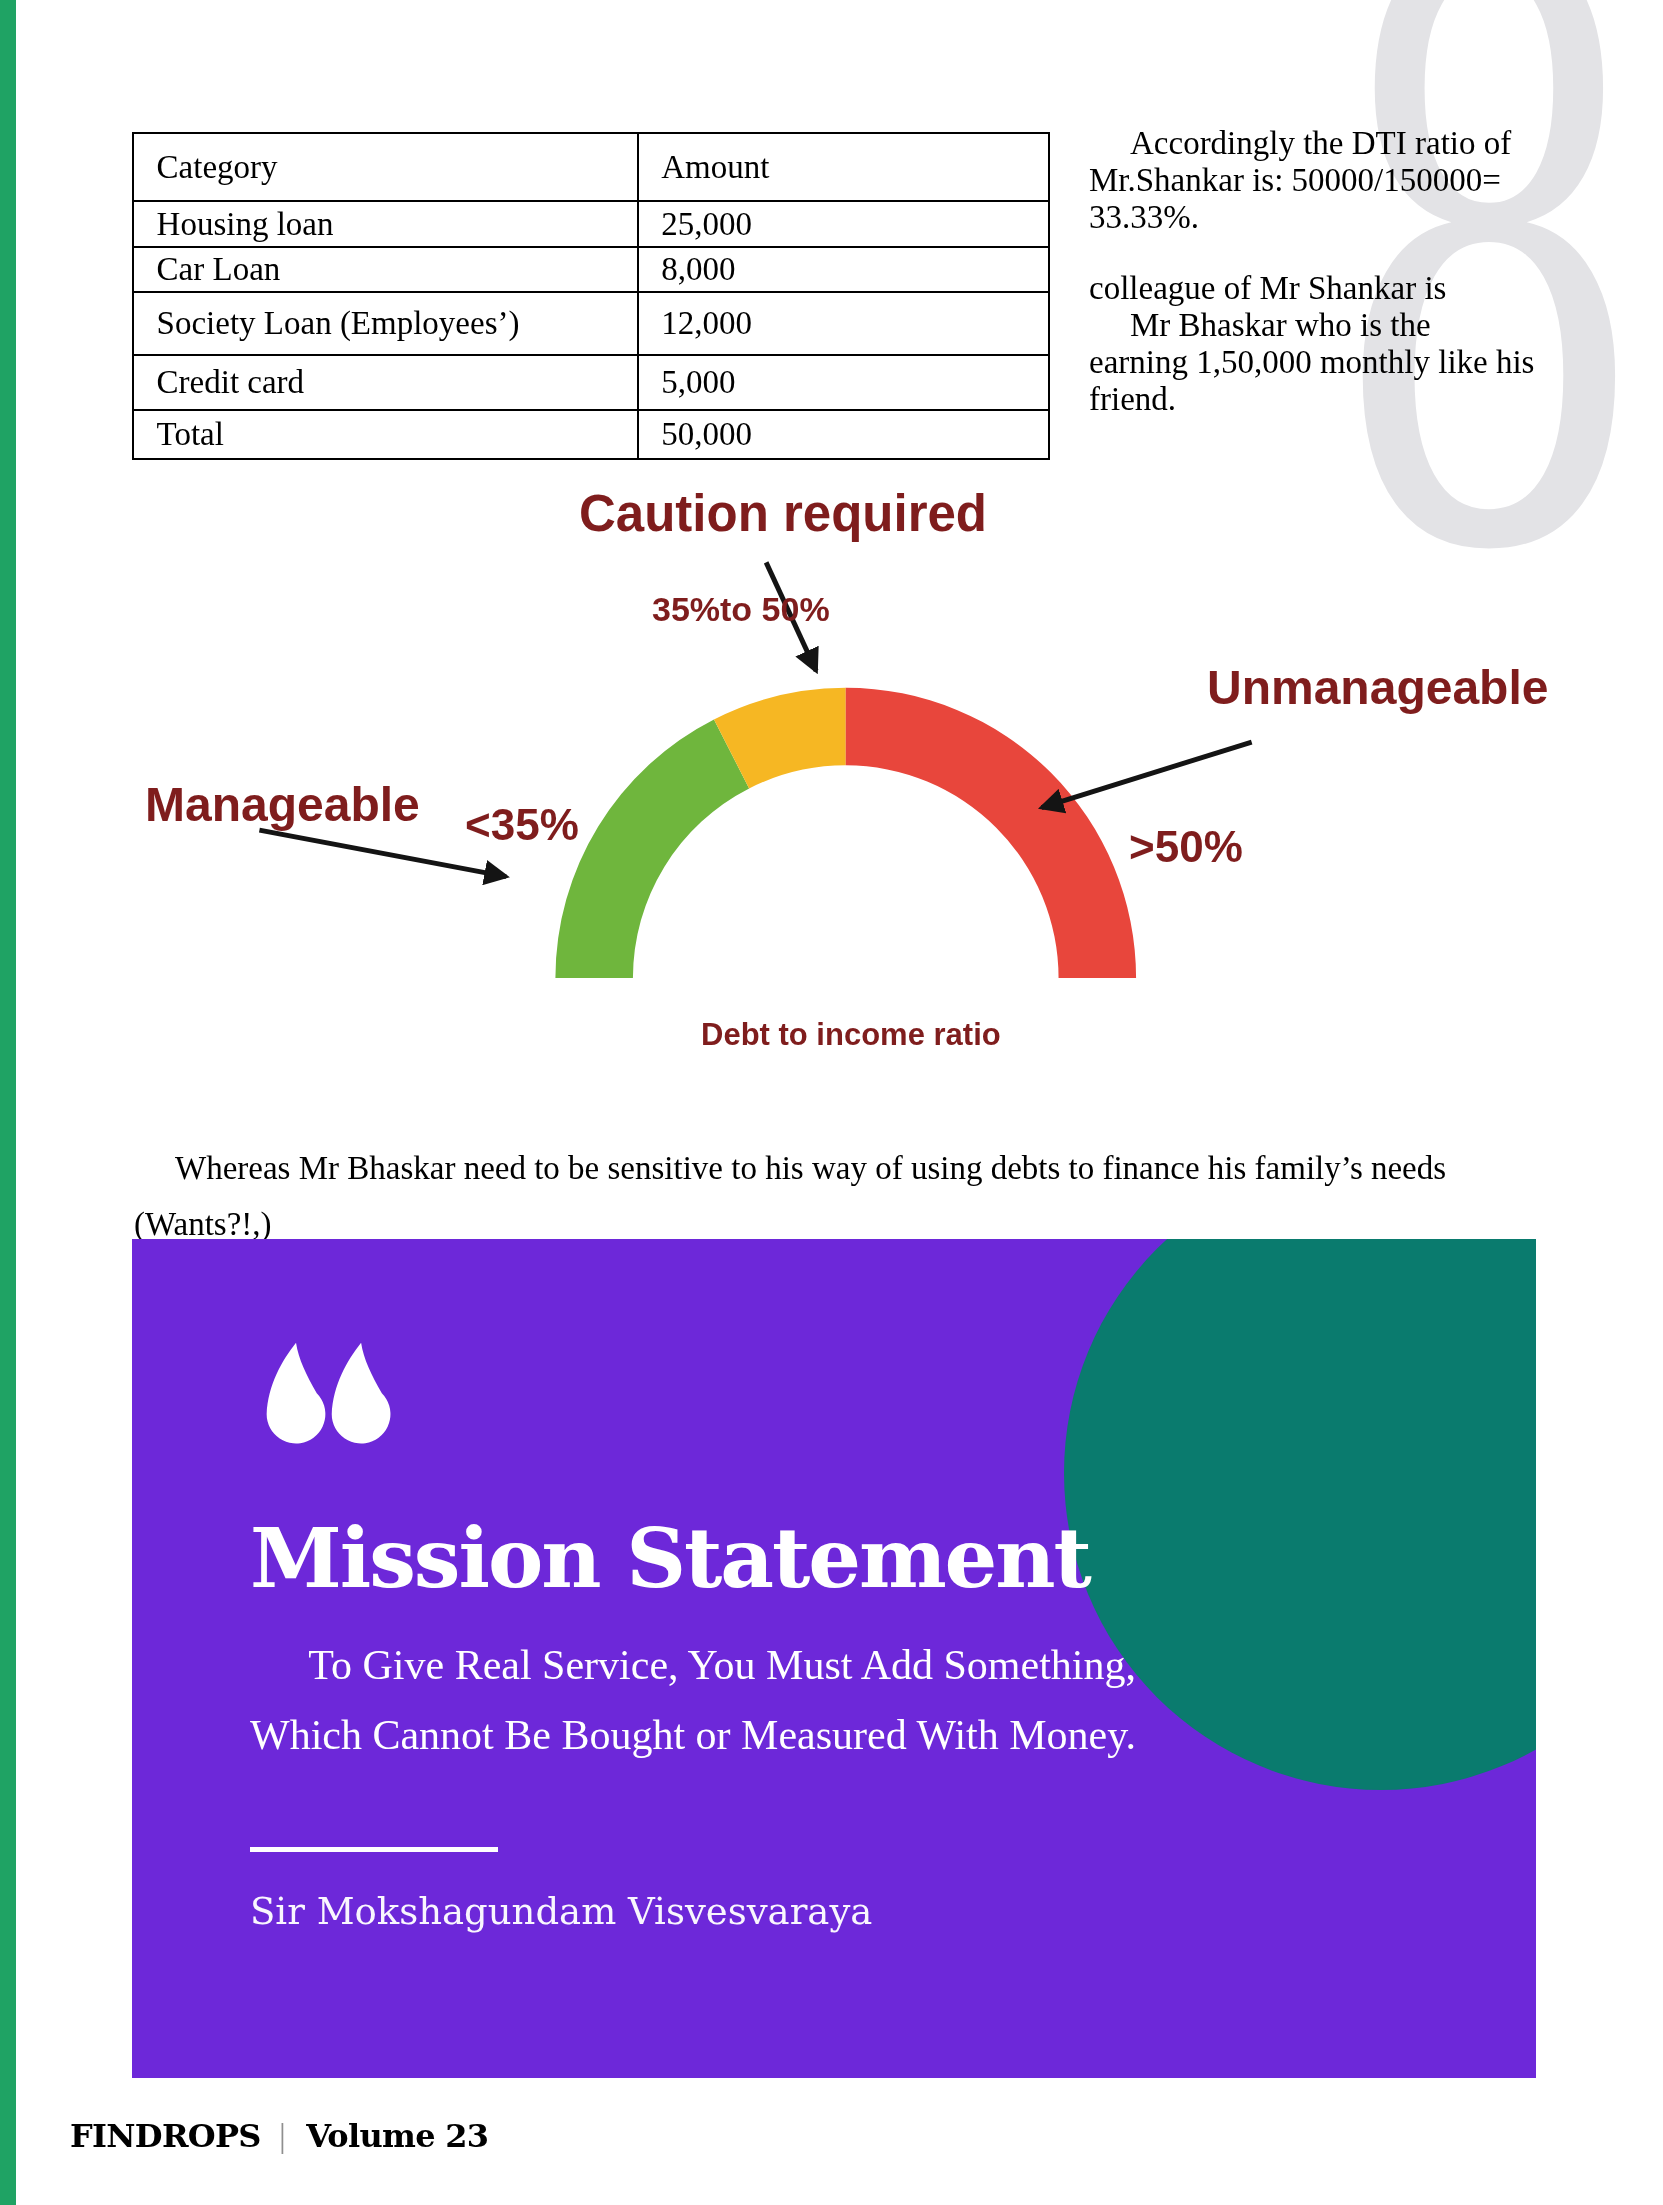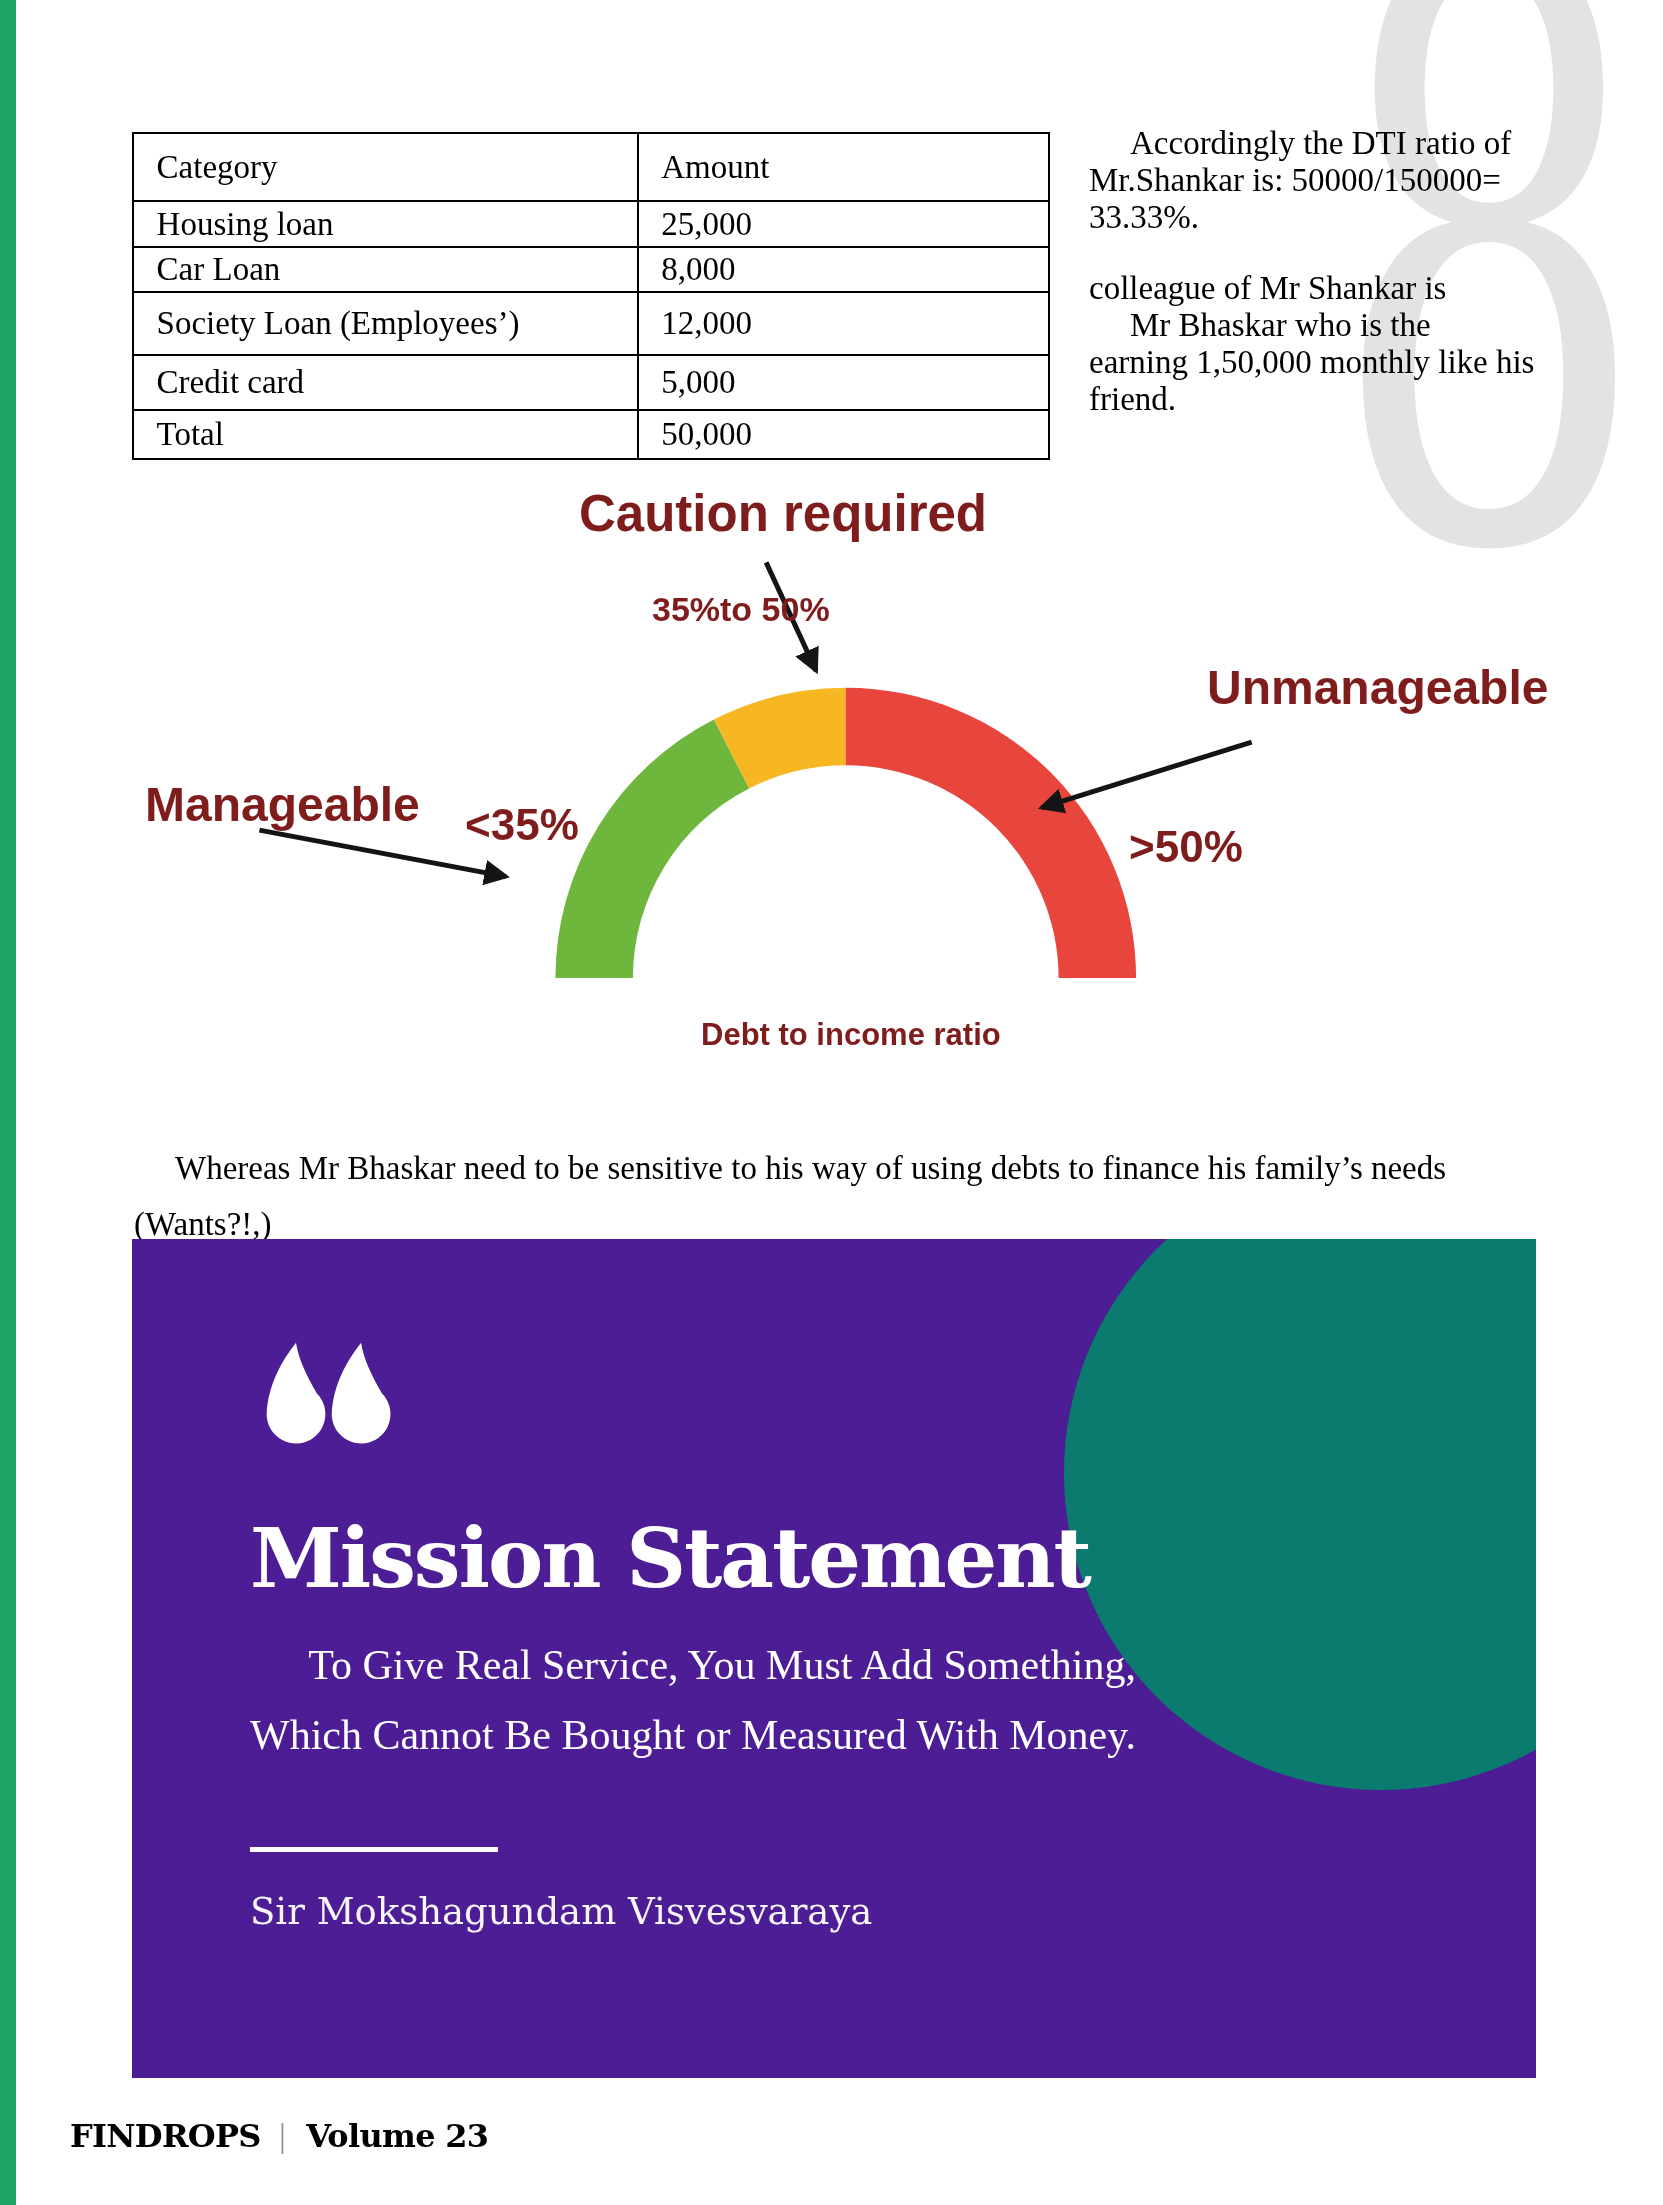--- a/index.html
+++ b/index.html
@@ -56,21 +56,21 @@
   .g-caption{left:701px;top:1019px;font-size:31px;}
   
   .note{
     position:absolute;left:134px;top:1140px;width:1339px;
     font-size:33px;line-height:56px;
   }
   .note .indent{padding-left:41px;}
   
   .card{
     position:absolute;left:132px;top:1239px;width:1404px;height:839px;
-    background:#4c1d95;overflow:hidden;
+    background:#6d28d9;overflow:hidden;
   }
   .card-circle{
     position:absolute;left:932px;top:-83px;width:634px;height:634px;
     border-radius:50%;background:#0A7B6E;
   }
   .quote-icon{position:absolute;left:127px;top:102px;}
   .card-title{
     position:absolute;left:118px;top:274px;
     font-family:"DejaVu Serif", serif;font-weight:bold;
     font-size:83px;line-height:1.1;letter-spacing:-2.1px;color:#fff;white-space:nowrap;

